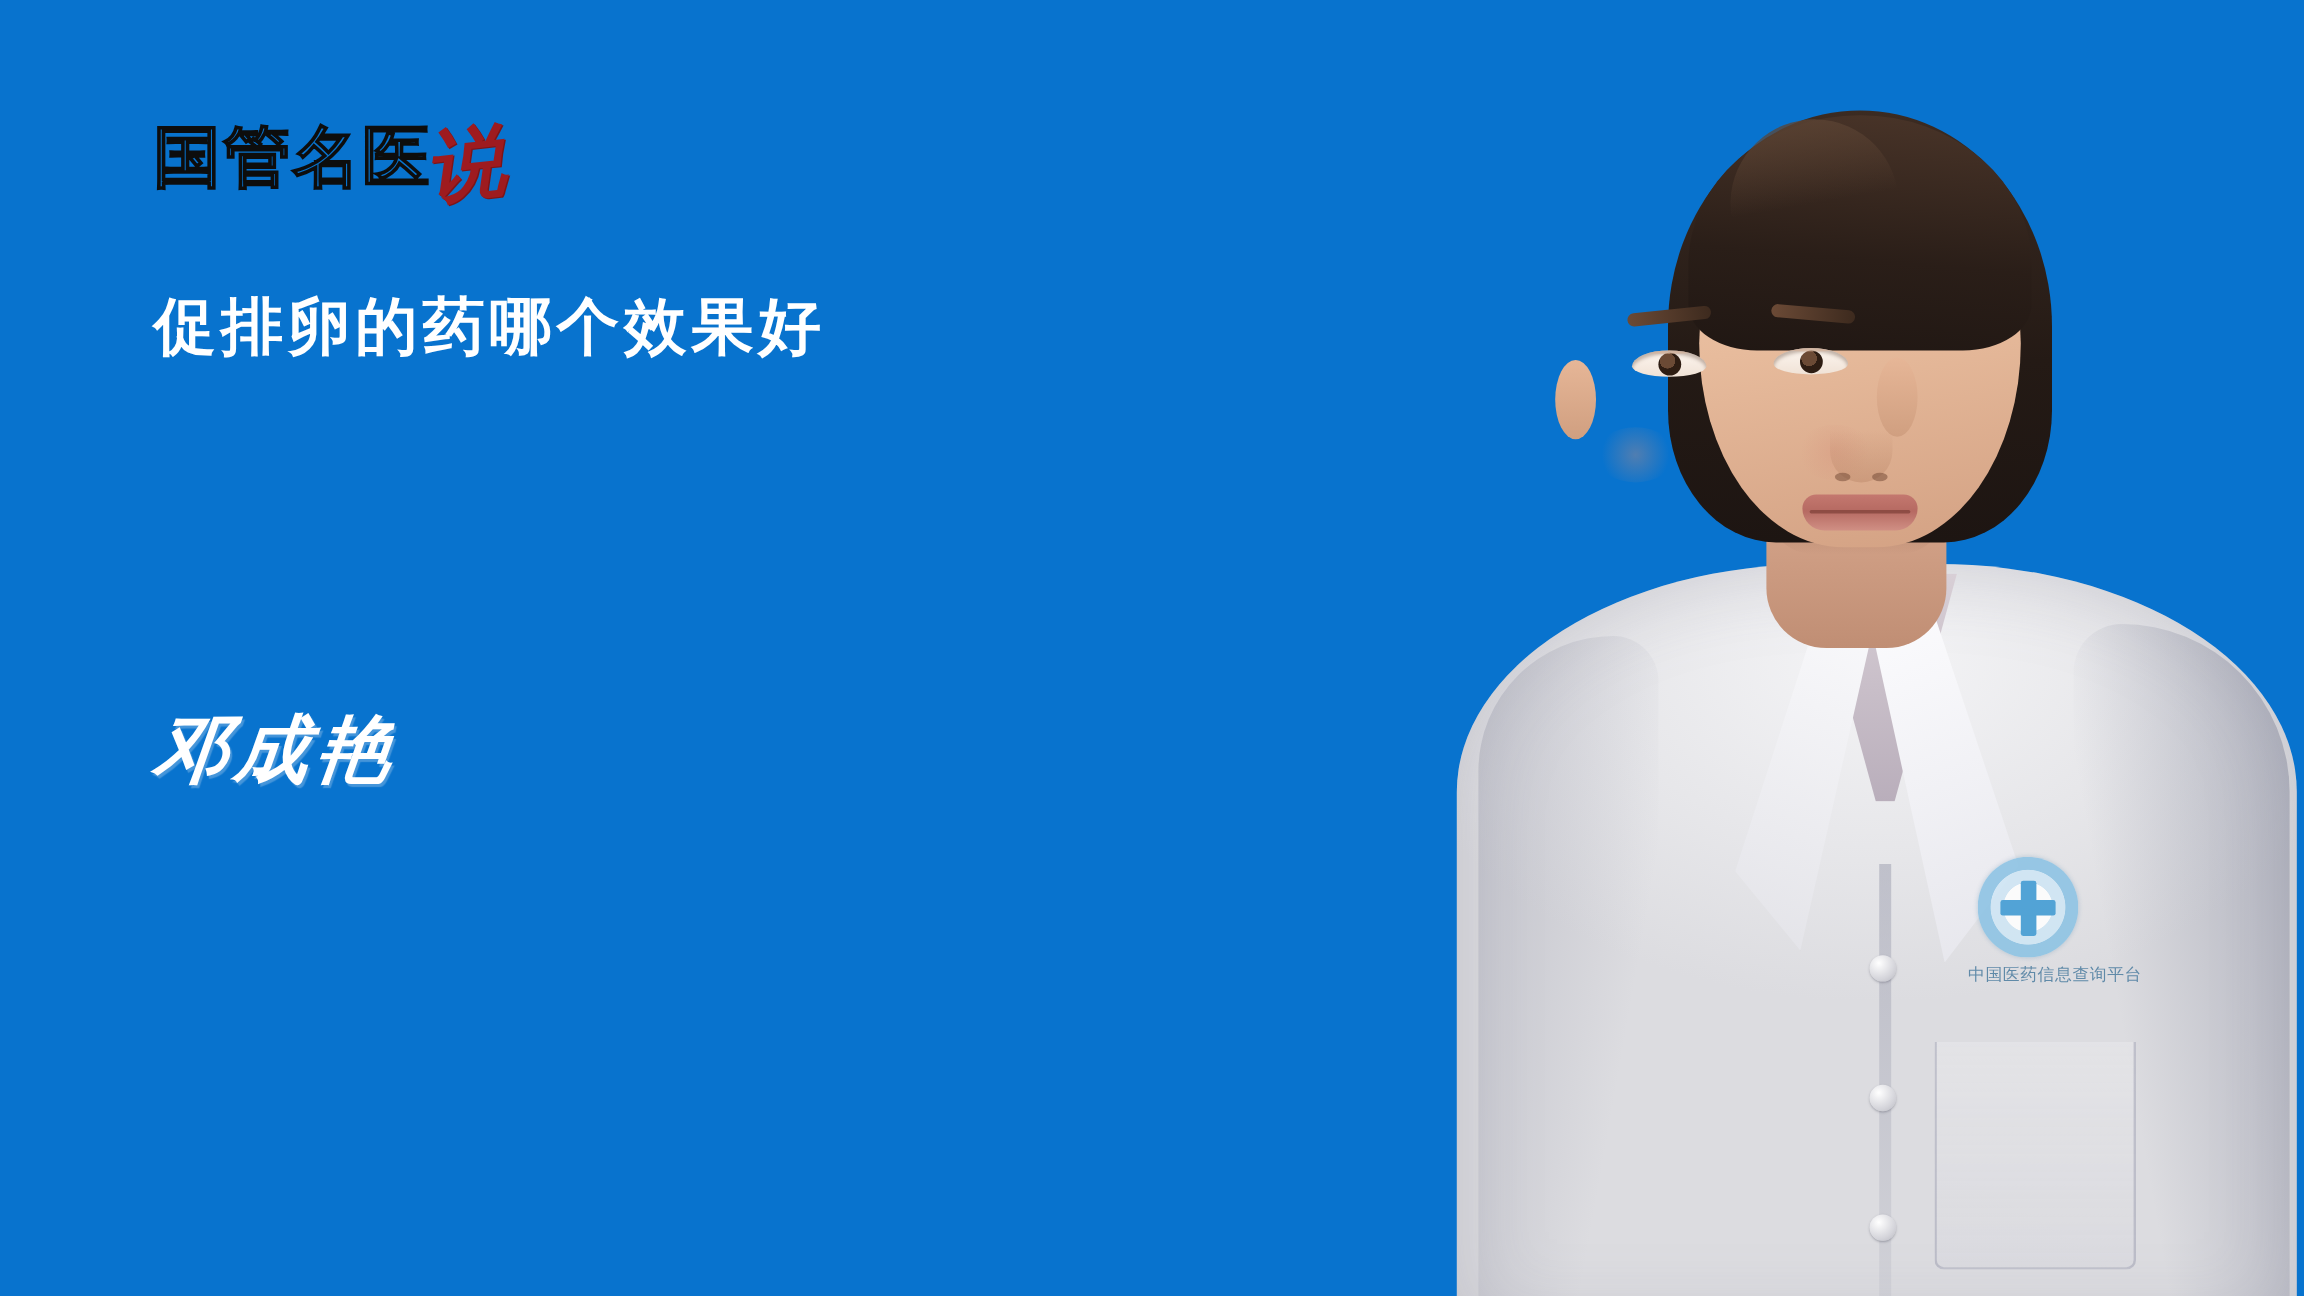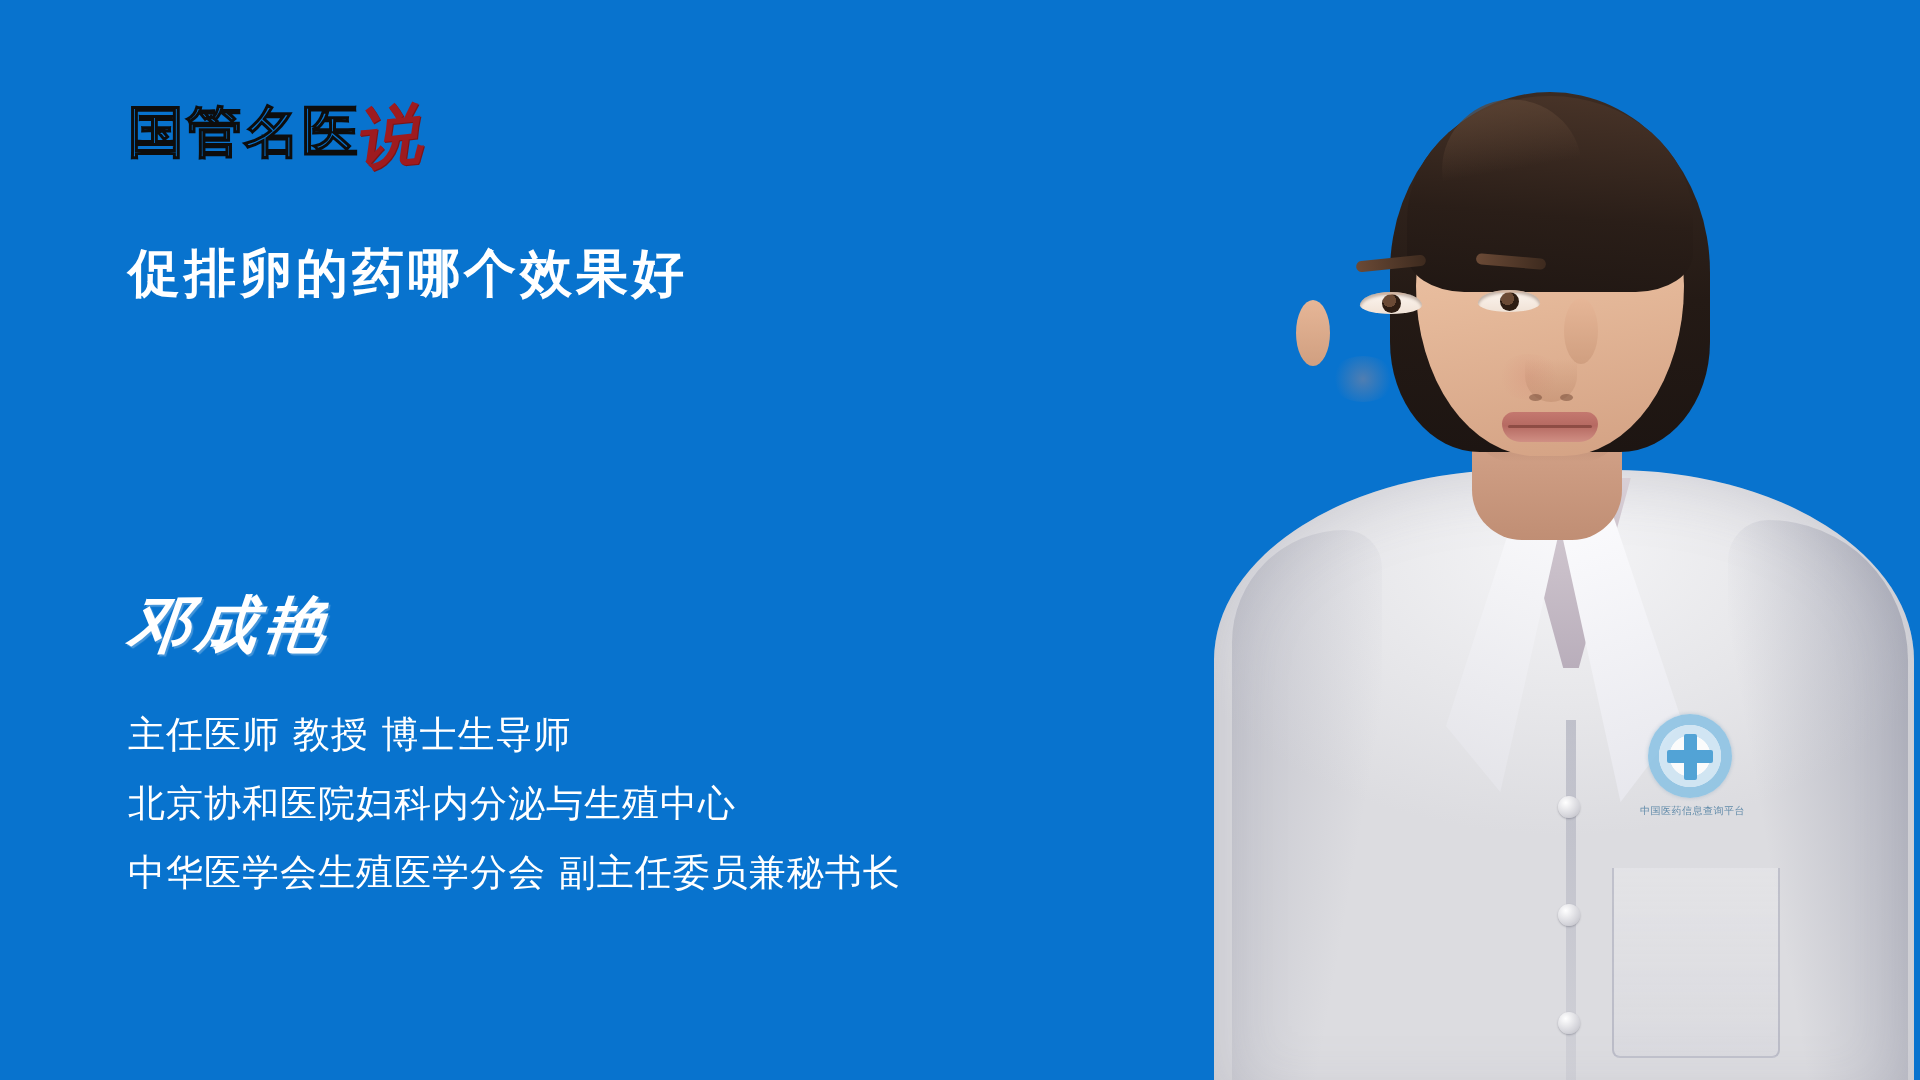--- a/index.html
+++ b/index.html
@@ -190,21 +190,21 @@
     opacity:.88;
     box-shadow:0 0 4px rgba(110,150,180,.45);
   }
   .badge-cross-v, .badge-cross-h {
     position:absolute; background:#3f9bd4; border-radius:2px;
   }
   .badge-cross-v { left:50%; top:20px; width:13px; height:46px; margin-left:-6.5px; }
   .badge-cross-h { top:50%; left:19px; width:46px; height:13px; margin-top:-6.5px; }
   .badge-caption {
     margin-top:6px;
-    font-size:10px;
+    font-size:14px;
     color:#5a86a6;
     font-family:Liberation Sans, sans-serif;
     letter-spacing:.5px;
     white-space:nowrap;
     opacity:.95;
   }
   
   .neck {
     position:absolute; left:50%; top:400px;
     width:150px; height:140px;
@@ -290,25 +290,20 @@
 
   <div id="logo">
     <span class="logo-cjk">国管名医</span>
     <span class="logo-shuo">说</span>
   </div>
 
   <h1 id="title">促排卵的药哪个效果好</h1>
 
   <div id="doctor-name">邓成艳</div>
 
-  <div id="credentials">
-    <div class="cred-line">主任医师 教授 博士生导师</div>
-    <div class="cred-line">北京协和医院妇科内分泌与生殖中心</div>
-    <div class="cred-line">中华医学会生殖医学分会 副主任委员兼秘书长</div>
-  </div>
 
   <div id="portrait">
 
     <div class="coat">
       <div class="coat-shadow-l"></div>
       <div class="coat-shadow-r"></div>
       <div class="shirt"></div>
       <div class="lapel-l"></div>
       <div class="lapel-r"></div>
       <div class="placket"></div>

